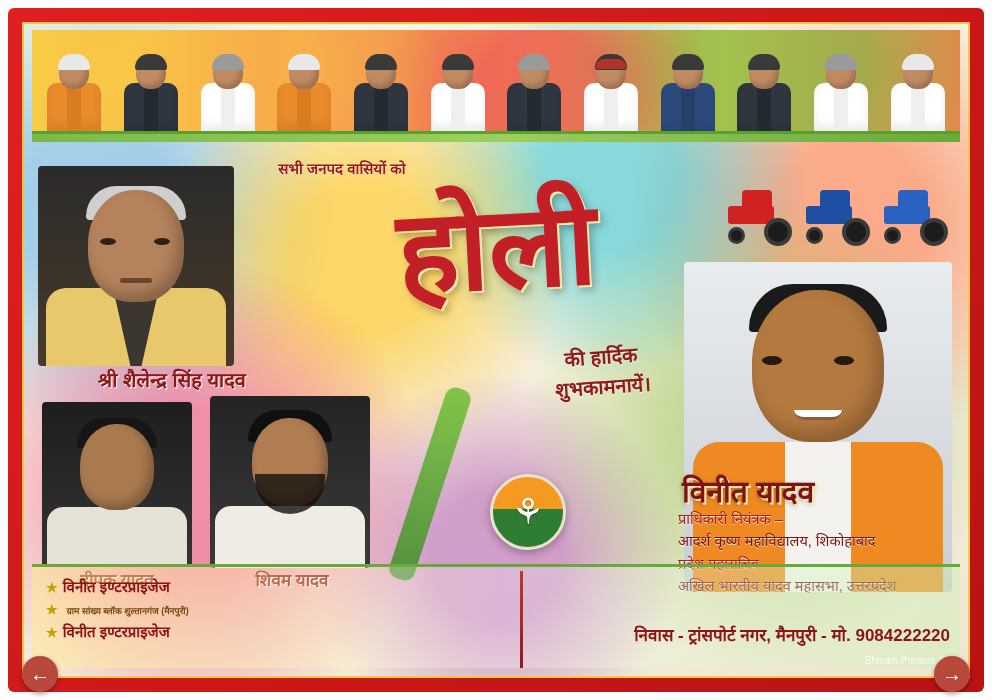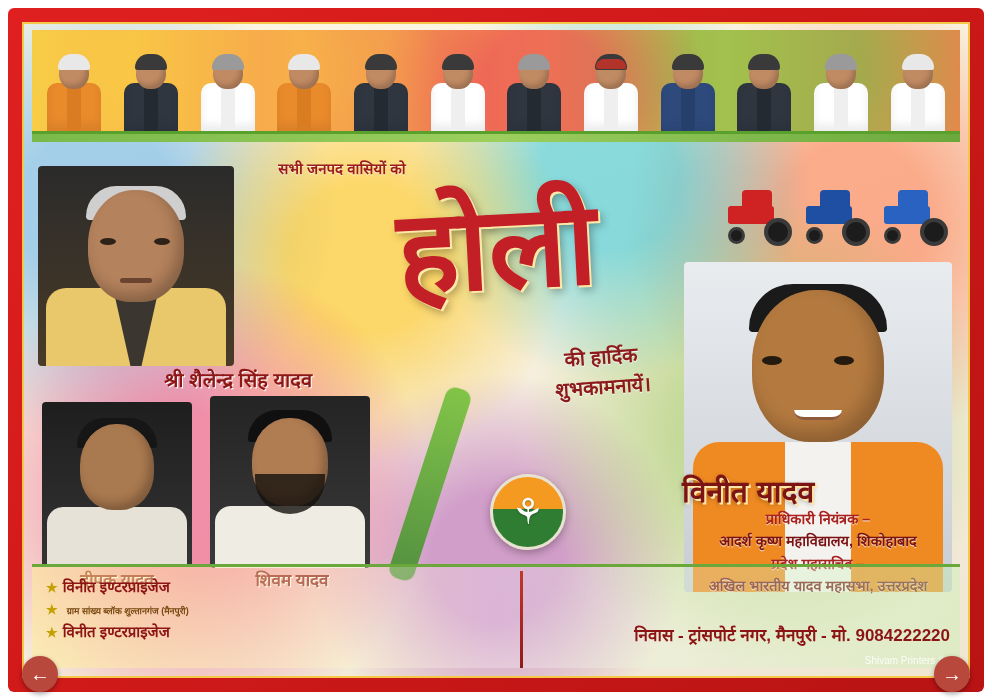--- a/index.html
+++ b/index.html
@@ -276,21 +276,21 @@
   .p-shailendra .shirt::before {
     content: ""; position: absolute;
     left: 50%; top: 0; transform: translateX(-50%);
     width: 46px; height: 78px; background: #3c3630;
     clip-path: polygon(0 0, 100% 0, 62% 100%, 38% 100%);
   }
   .name-shailendra {
     position: absolute;
     left: 0px; top: 222px;
     width: 280px;
-    text-align: right;
+    text-align: center;
     color: #8d1616;
     font-weight: bold;
     font-size: 20px;
     text-shadow: 1px 1px 0 #fff;
   }
 
   
   .p-deepak {
     left: 10px; top: 258px;
     width: 150px; height: 165px;
@@ -431,25 +431,25 @@
     text-align: left;
     font-size: 30px;
     font-weight: bold;
     color: #7d1414;
     text-shadow: 2px 2px 0 #ffe6a8, 0 2px 5px rgba(0,0,0,0.3);
   }
   .vineet-titles {
     position: absolute;
     right: 2px; top: 364px;
     width: 280px;
-    text-align: center;
+    text-align: left;
     color: #7a1313;
     font-size: 14.5px;
     line-height: 1.55;
-    font-weight: bold;
+    font-weight: normal;
     text-shadow: 0 1px 0 rgba(255,255,255,0.75);
   }
   .vineet-titles .post { color: #a8221f; }
 
   
   .emblem {
     position: absolute;
     left: 458px; top: 330px;
     width: 76px; height: 76px;
     border-radius: 50%;

